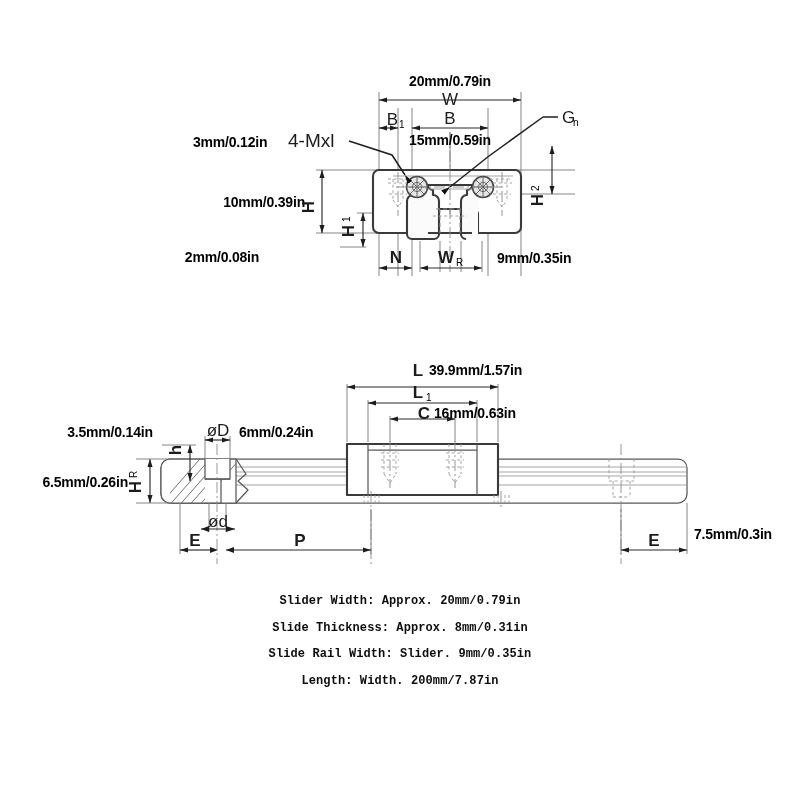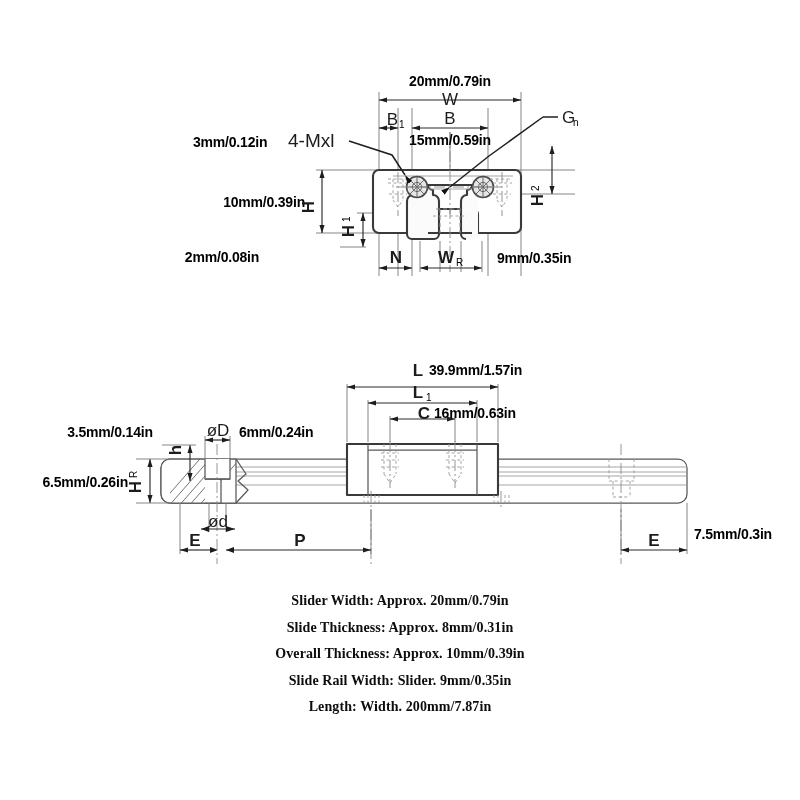--- a/index.html
+++ b/index.html
@@ -68,22 +68,22 @@
 
   
   #spec-list {
     position: absolute;
     left: 0;
     top: 588px;
     width: 800px;
     text-align: center;
   }
   .spec-line {
-    font-family: Liberation Serif, serif;
-    font-size: 14px;
+    font-family: Liberation Mono, monospace;
+    font-size: 12px;
     font-weight: bold;
     color: #0d0d0d;
     line-height: 26.5px;
     letter-spacing: 0.1px;
     white-space: nowrap;
   }
 </style>
 </head>
 <body>
 
@@ -473,16 +473,15 @@
       <text class="symtxt-b" x="654" y="542" text-anchor="middle">E</text>
       <text class="dimtxt" x="694" y="535">7.5mm/0.3in</text>
     </g>
   </g>
 </svg>
 </div>
 
 <div id="spec-list">
   <div class="spec-line">Slider Width: Approx. 20mm/0.79in</div>
   <div class="spec-line">Slide Thickness: Approx. 8mm/0.31in</div>
-  <div class="spec-line">Overall Thickness: Approx. 10mm/0.39in</div>
   <div class="spec-line">Slide Rail Width: Slider. 9mm/0.35in</div>
   <div class="spec-line">Length: Width. 200mm/7.87in</div>
 </div>
 
 </body></html>

